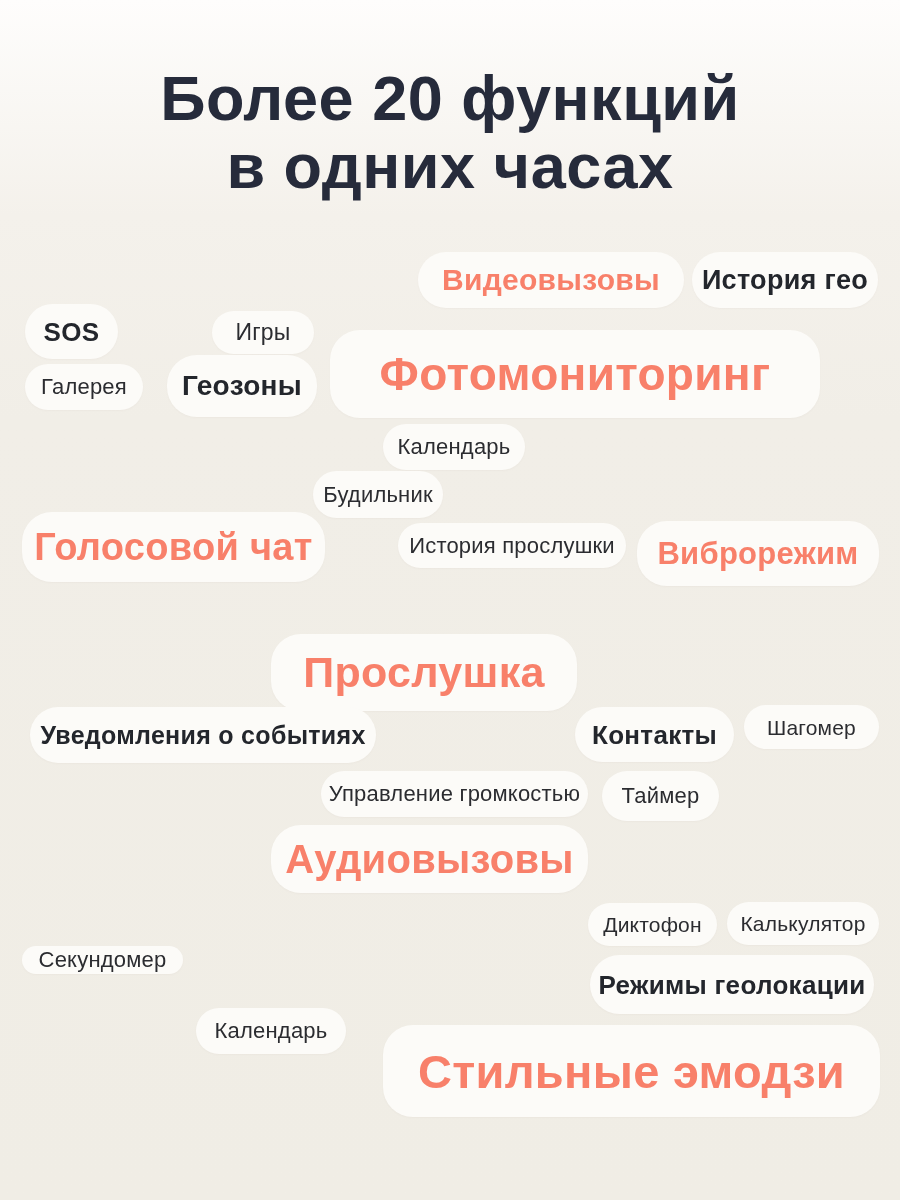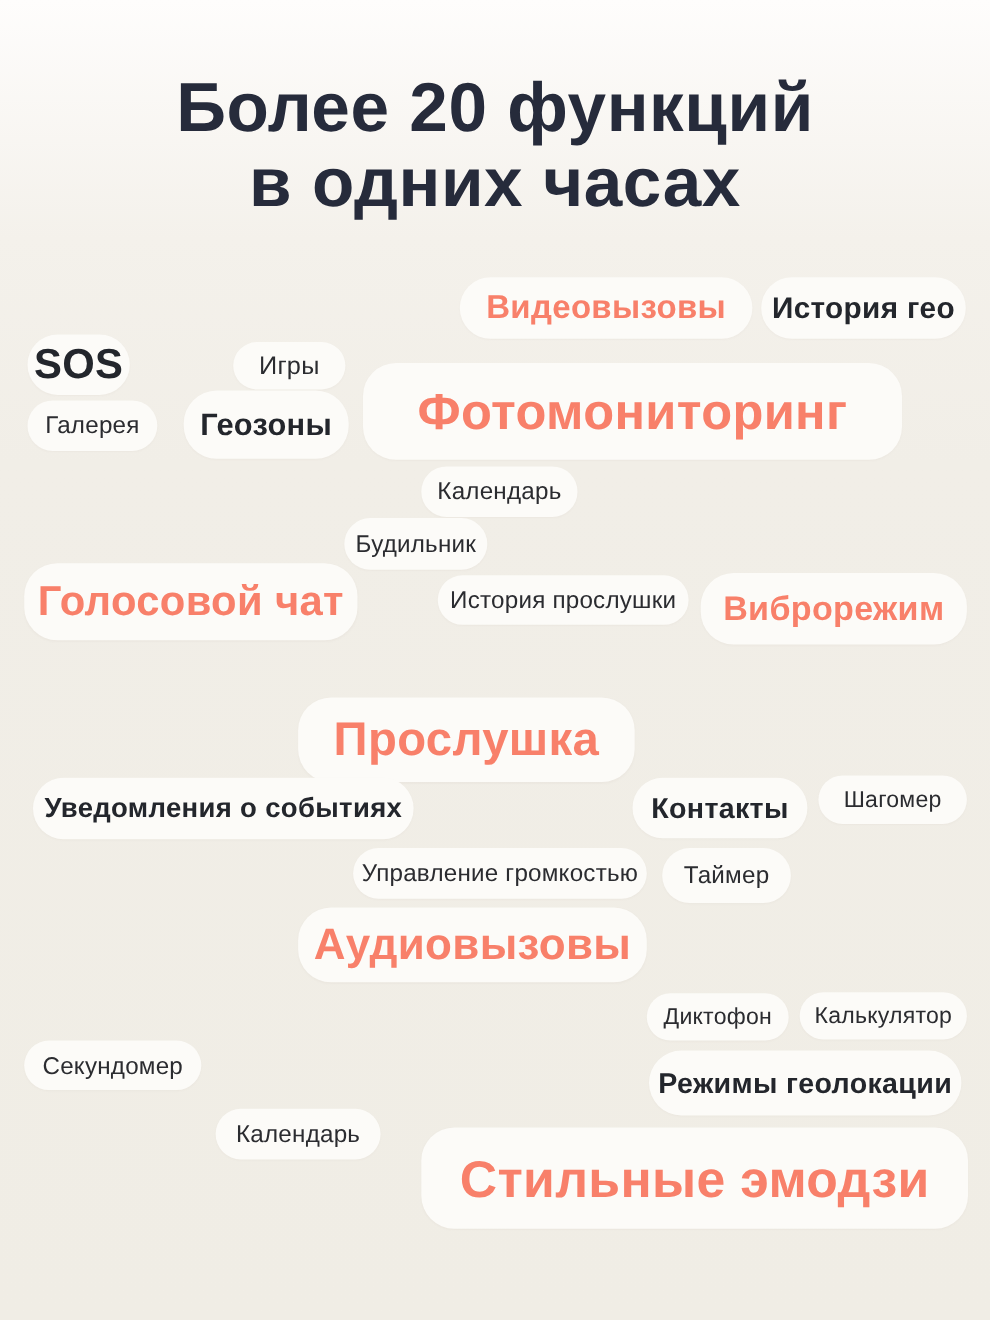--- a/index.html
+++ b/index.html
@@ -38,37 +38,37 @@
 <body style="--accent: #F8806A; --dark: #23262C; --title: #262B3B; --pill: #FCFBF8;">
 
 <div class="stage">
   <div class="title">
     <div>Более 20 функций</div>
     <div>в одних часах</div>
   </div>
   <div class="cloud">
       <div class="tag accent bold" style="left: 418px; top: 252px; width: 266px; height: 56px; font-size: 30px;">Видеовызовы</div>
       <div class="tag dark bold" style="left: 692px; top: 252px; width: 186px; height: 56px; font-size: 27px;">История гео</div>
-      <div class="tag dark bold" style="left: 25px; top: 304px; width: 93px; height: 55px; font-size: 38px;">SOS</div>
+      <div class="tag dark bold" style="left: 25px; top: 304px; width: 93px; height: 55px; font-size: 26px;">SOS</div>
       <div class="tag dark regular" style="left: 212px; top: 311px; width: 102px; height: 43px; font-size: 23px;">Игры</div>
       <div class="tag accent bold" style="left: 330px; top: 330px; width: 490px; height: 88px; font-size: 46px;">Фотомониторинг</div>
       <div class="tag dark regular" style="left: 25px; top: 364px; width: 118px; height: 46px; font-size: 22px;">Галерея</div>
       <div class="tag dark bold" style="left: 167px; top: 355px; width: 150px; height: 62px; font-size: 28px;">Геозоны</div>
       <div class="tag dark regular" style="left: 383px; top: 424px; width: 142px; height: 46px; font-size: 22px;">Календарь</div>
       <div class="tag dark regular" style="left: 313px; top: 471px; width: 130px; height: 47px; font-size: 22px;">Будильник</div>
       <div class="tag accent bold" style="left: 22px; top: 512px; width: 303px; height: 70px; font-size: 38px;">Голосовой чат</div>
       <div class="tag dark regular" style="left: 398px; top: 523px; width: 228px; height: 45px; font-size: 22px;">История прослушки</div>
       <div class="tag accent bold" style="left: 637px; top: 521px; width: 242px; height: 65px; font-size: 31px;">Виброрежим</div>
       <div class="tag accent bold" style="left: 271px; top: 634px; width: 306px; height: 77px; font-size: 43px;">Прослушка</div>
       <div class="tag dark bold" style="left: 30px; top: 707px; width: 346px; height: 56px; font-size: 25px;">Уведомления о событиях</div>
       <div class="tag dark bold" style="left: 575px; top: 707px; width: 159px; height: 55px; font-size: 26px;">Контакты</div>
       <div class="tag dark regular" style="left: 744px; top: 705px; width: 135px; height: 44px; font-size: 21px;">Шагомер</div>
       <div class="tag dark regular" style="left: 321px; top: 771px; width: 267px; height: 46px; font-size: 22px;">Управление громкостью</div>
       <div class="tag dark regular" style="left: 602px; top: 771px; width: 117px; height: 50px; font-size: 22px;">Таймер</div>
       <div class="tag accent bold" style="left: 271px; top: 825px; width: 317px; height: 68px; font-size: 40px;">Аудиовызовы</div>
       <div class="tag dark regular" style="left: 588px; top: 903px; width: 129px; height: 43px; font-size: 21px;">Диктофон</div>
       <div class="tag dark regular" style="left: 727px; top: 902px; width: 152px; height: 43px; font-size: 21px;">Калькулятор</div>
-      <div class="tag dark regular" style="left: 22px; top: 946px; width: 161px; height: 45px; font-size: 22px;">Секундомер</div>
+      <div class="tag dark regular" style="left: 22px; top: 946px; width: 161px; height: 28px; font-size: 22px;">Секундомер</div>
       <div class="tag dark bold" style="left: 590px; top: 955px; width: 284px; height: 59px; font-size: 26px;">Режимы геолокации</div>
       <div class="tag dark regular" style="left: 196px; top: 1008px; width: 150px; height: 46px; font-size: 22px;">Календарь</div>
       <div class="tag accent bold" style="left: 383px; top: 1025px; width: 497px; height: 92px; font-size: 47px;">Стильные эмодзи</div>
     </div>
 </div>
 
 </body></html>

